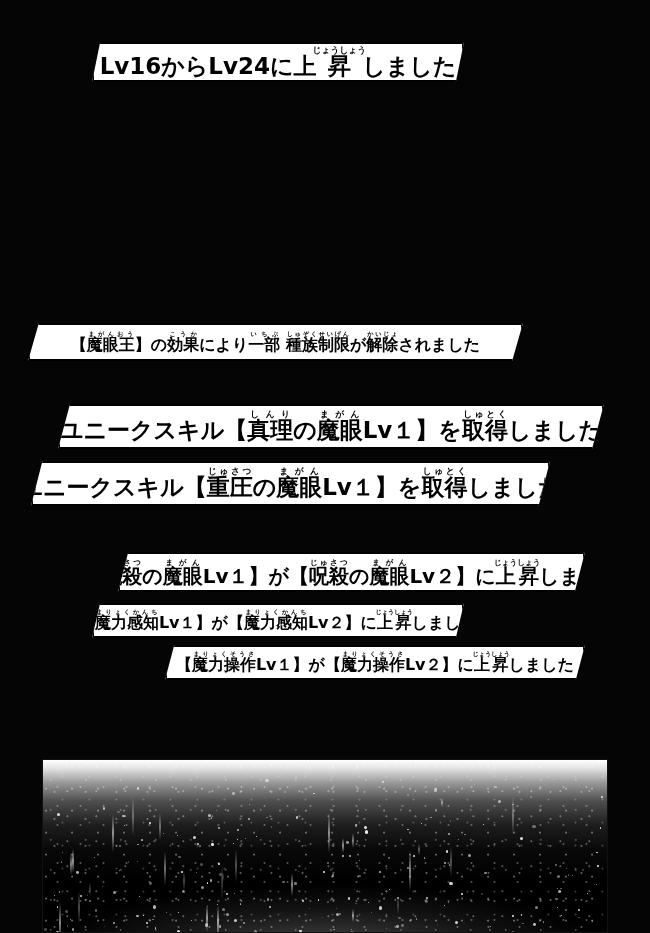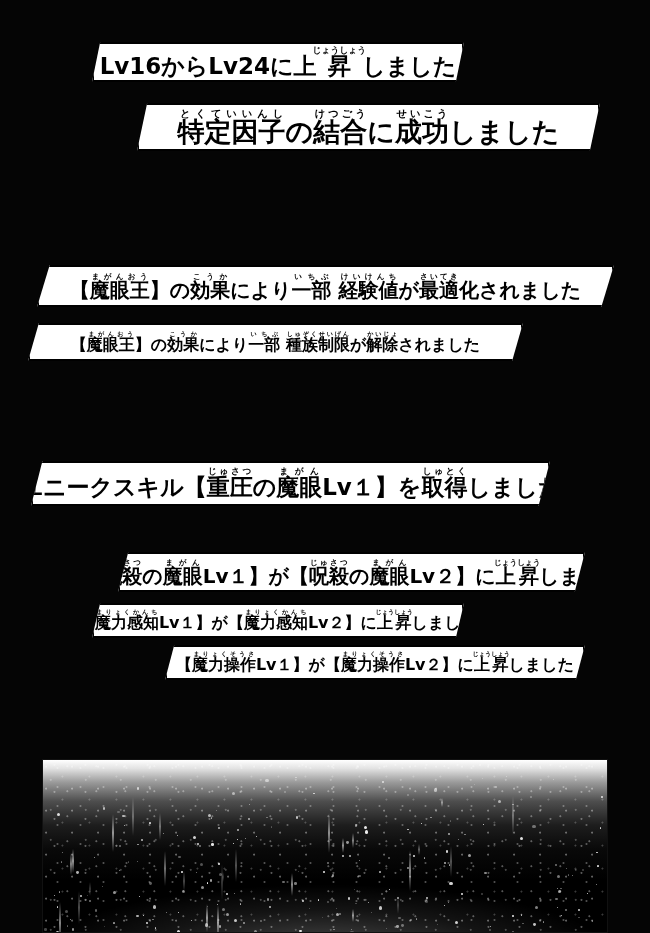--- a/index.html
+++ b/index.html
@@ -102,33 +102,30 @@
 </style>
 </head>
 <body>
 
 <div id="page">
 
   <div class="msg t-lg" style="left:92px; top:30px; width:372px; height:40px;margin-top:12px;">
     <span class="inner">Lv16からLv24に上<ruby>昇<rt>じょうしょう</rt></ruby>しました</span>
   </div>
 
-  <div class="msg t-xl" style="left:137px; top:103px; width:463px; height:48px;">
-    <span class="inner"><ruby>特定因子<rt>とくていいんし</rt></ruby>の<ruby>結合<rt>けつごう</rt></ruby>に<ruby>成功<rt>せいこう</rt></ruby>しました</span>
-  </div>
-
-
-  <div class="msg t-md" style="left:37px; top:265px; width:577px; height:42px;">
-    <span class="inner">【<ruby>魔眼王<rt>まがんおう</rt></ruby>】の<ruby>効果<rt>こうか</rt></ruby>により<ruby>一部<rt>いちぶ</rt></ruby> <ruby>経験値<rt>けいけんち</rt></ruby>が<ruby>最適<rt>さいてき</rt></ruby>化されました</span>
-  </div>
+
+
 
   <div class="msg t-sm" style="left:28px; top:323px; width:495px; height:38px;">
     <span class="inner">【<ruby>魔眼王<rt>まがんおう</rt></ruby>】の<ruby>効果<rt>こうか</rt></ruby>により<ruby>一部<rt>いちぶ</rt></ruby> <ruby>種族制限<rt>しゅぞくせいげん</rt></ruby>が<ruby>解除<rt>かいじょ</rt></ruby>されました</span>
   </div>
 
+  <div class="msg t-lg" style="left:58px; top:404px; width:546px; height:45px;">
+    <span class="inner">ユニークスキル【<ruby>真理<rt>しんり</rt></ruby>の<ruby>魔眼<rt>まがん</rt></ruby>Lv１】を<ruby>取得<rt>しゅとく</rt></ruby>しました</span>
+  </div>
 
   <div class="msg t-lg" style="left:31px; top:461px; width:519px; height:45px;">
     <span class="inner">ユニークスキル【<ruby>重圧<rt>じゅさつ</rt></ruby>の<ruby>魔眼<rt>まがん</rt></ruby>Lv１】を<ruby>取得<rt>しゅとく</rt></ruby>しました</span>
   </div>
 
   <div class="msg t-md" style="left:118px; top:552px; width:467px; height:40px;">
     <span class="inner">【<ruby>呪殺<rt>じゅさつ</rt></ruby>の<ruby>魔眼<rt>まがん</rt></ruby>Lv１】が【<ruby>呪殺<rt>じゅさつ</rt></ruby>の<ruby>魔眼<rt>まがん</rt></ruby>Lv２】に<ruby>上昇<rt>じょうしょう</rt></ruby>しました</span>
   </div>
 
   <div class="msg t-sm" style="left:92px; top:603px; width:372px; height:35px;">

